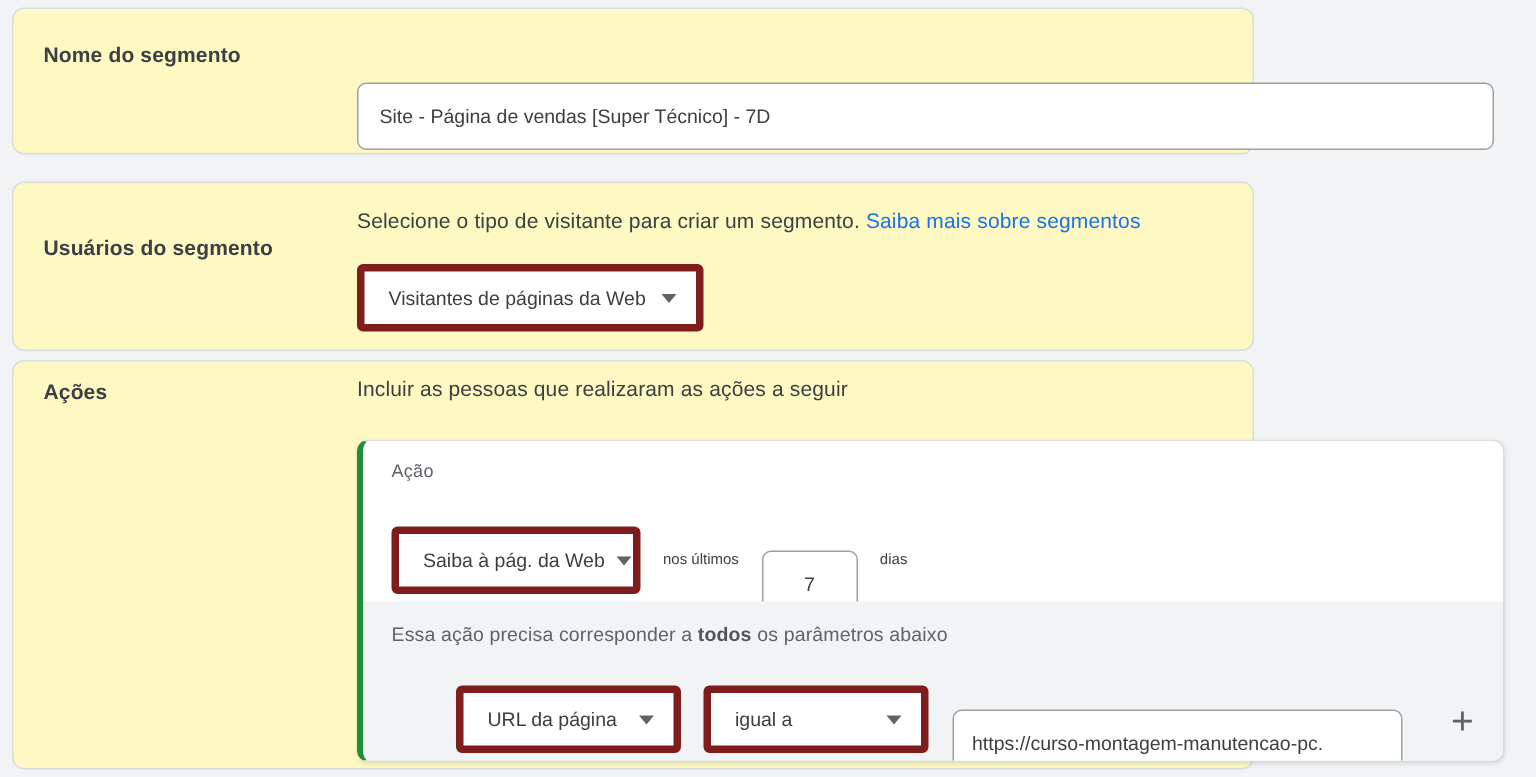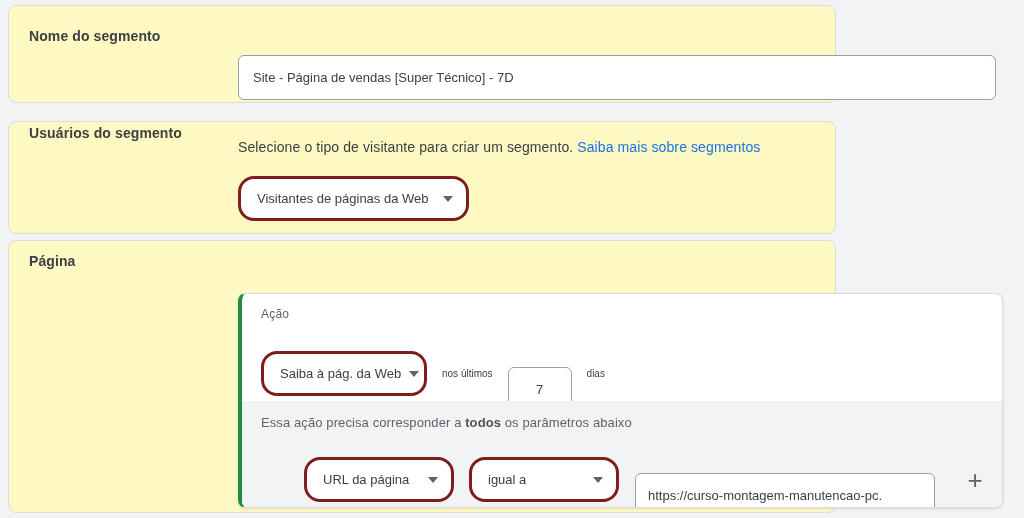--- a/index.html
+++ b/index.html
@@ -62,22 +62,22 @@
   }
 
   .dropdown {
     display: inline-flex;
     align-items: center;
     justify-content: space-between;
     gap: 8px;
     height: 45px;
     padding: 0 13px 0 16px;
     background: #fff;
-    border: 3px solid #7f1d1d;
-    border-radius: 16px;
+    border: 5px solid #7f1d1d;
+    border-radius: 4px;
     font-size: 13px;
     color: #3c4043;
     white-space: nowrap;
     cursor: pointer;
   }
   .caret {
     width: 0; height: 0;
     border-left: 5px solid transparent;
     border-right: 5px solid transparent;
     border-top: 6px solid #5f6368;
@@ -172,32 +172,33 @@
 </style>
 </head>
 <body>
 
 <div class="card" id="card-name">
   <div class="section-label" style="top:22px">Nome do segmento</div>
   <input class="text-input" id="segment-name-input" type="text" value="Site - Página de vendas [Super Técnico] - 7D" style="">
 </div>
 
 <div class="card" id="card-users">
-  <div class="section-label" style="top:3px">Usuários do segmento</div>
+  <div class="section-label" style="top:35px">Usuários do segmento</div>
   <div class="desc" style="top:17px">
     <span>Selecione o tipo de visitante para criar um segmento. </span><span class="link">Saiba mais sobre segmentos</span>
   </div>
   <div class="dropdown" id="visitor-dropdown">
     <span>Visitantes de páginas da Web</span>
     <span class="caret"></span>
   </div>
 </div>
 
 <div class="card" id="card-actions">
-  <div class="section-label" style="top:12px">Página</div>
+  <div class="section-label" style="top:12px">Ações</div>
+  <div class="desc" style="top:10px">Incluir as pessoas que realizaram as ações a seguir</div>
 
   <div id="action-card">
     <div class="acao-label">Ação</div>
 
     <div class="action-row">
       <div class="dropdown" id="action-type-dropdown">
         <span>Saiba à pág. da Web</span>
         <span class="caret"></span>
       </div>
       <span class="inline-text">nos últimos</span>

